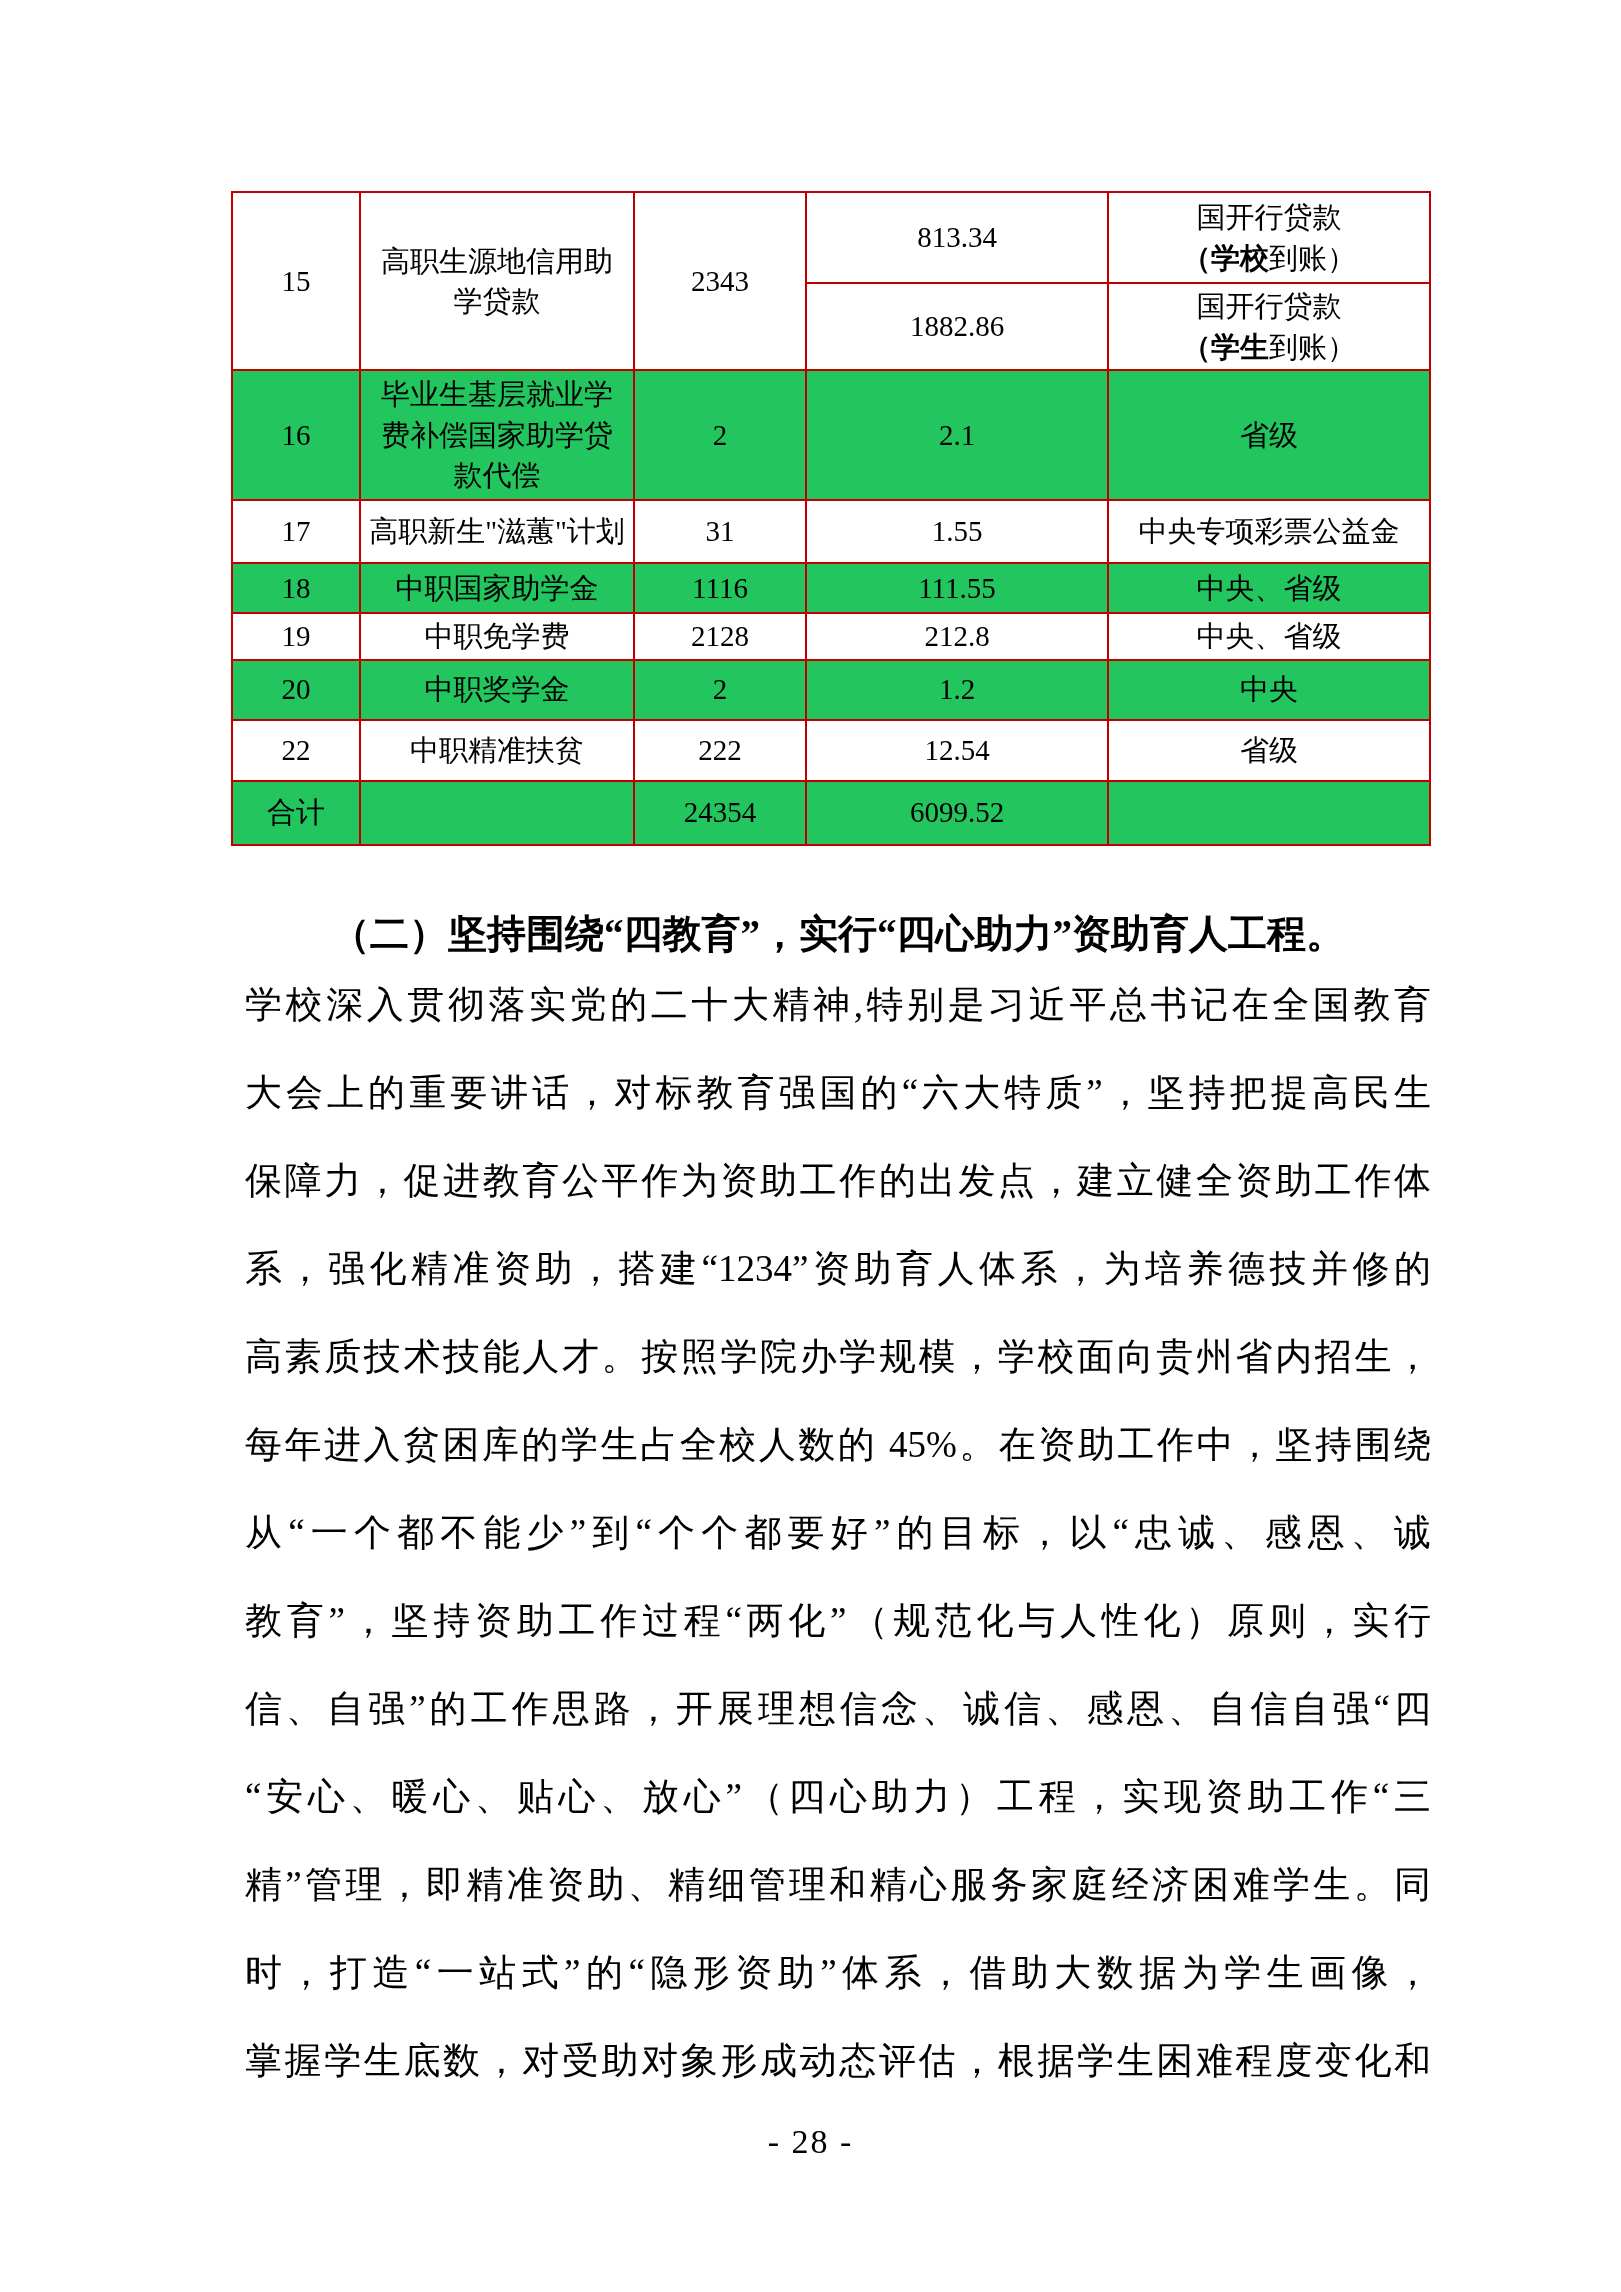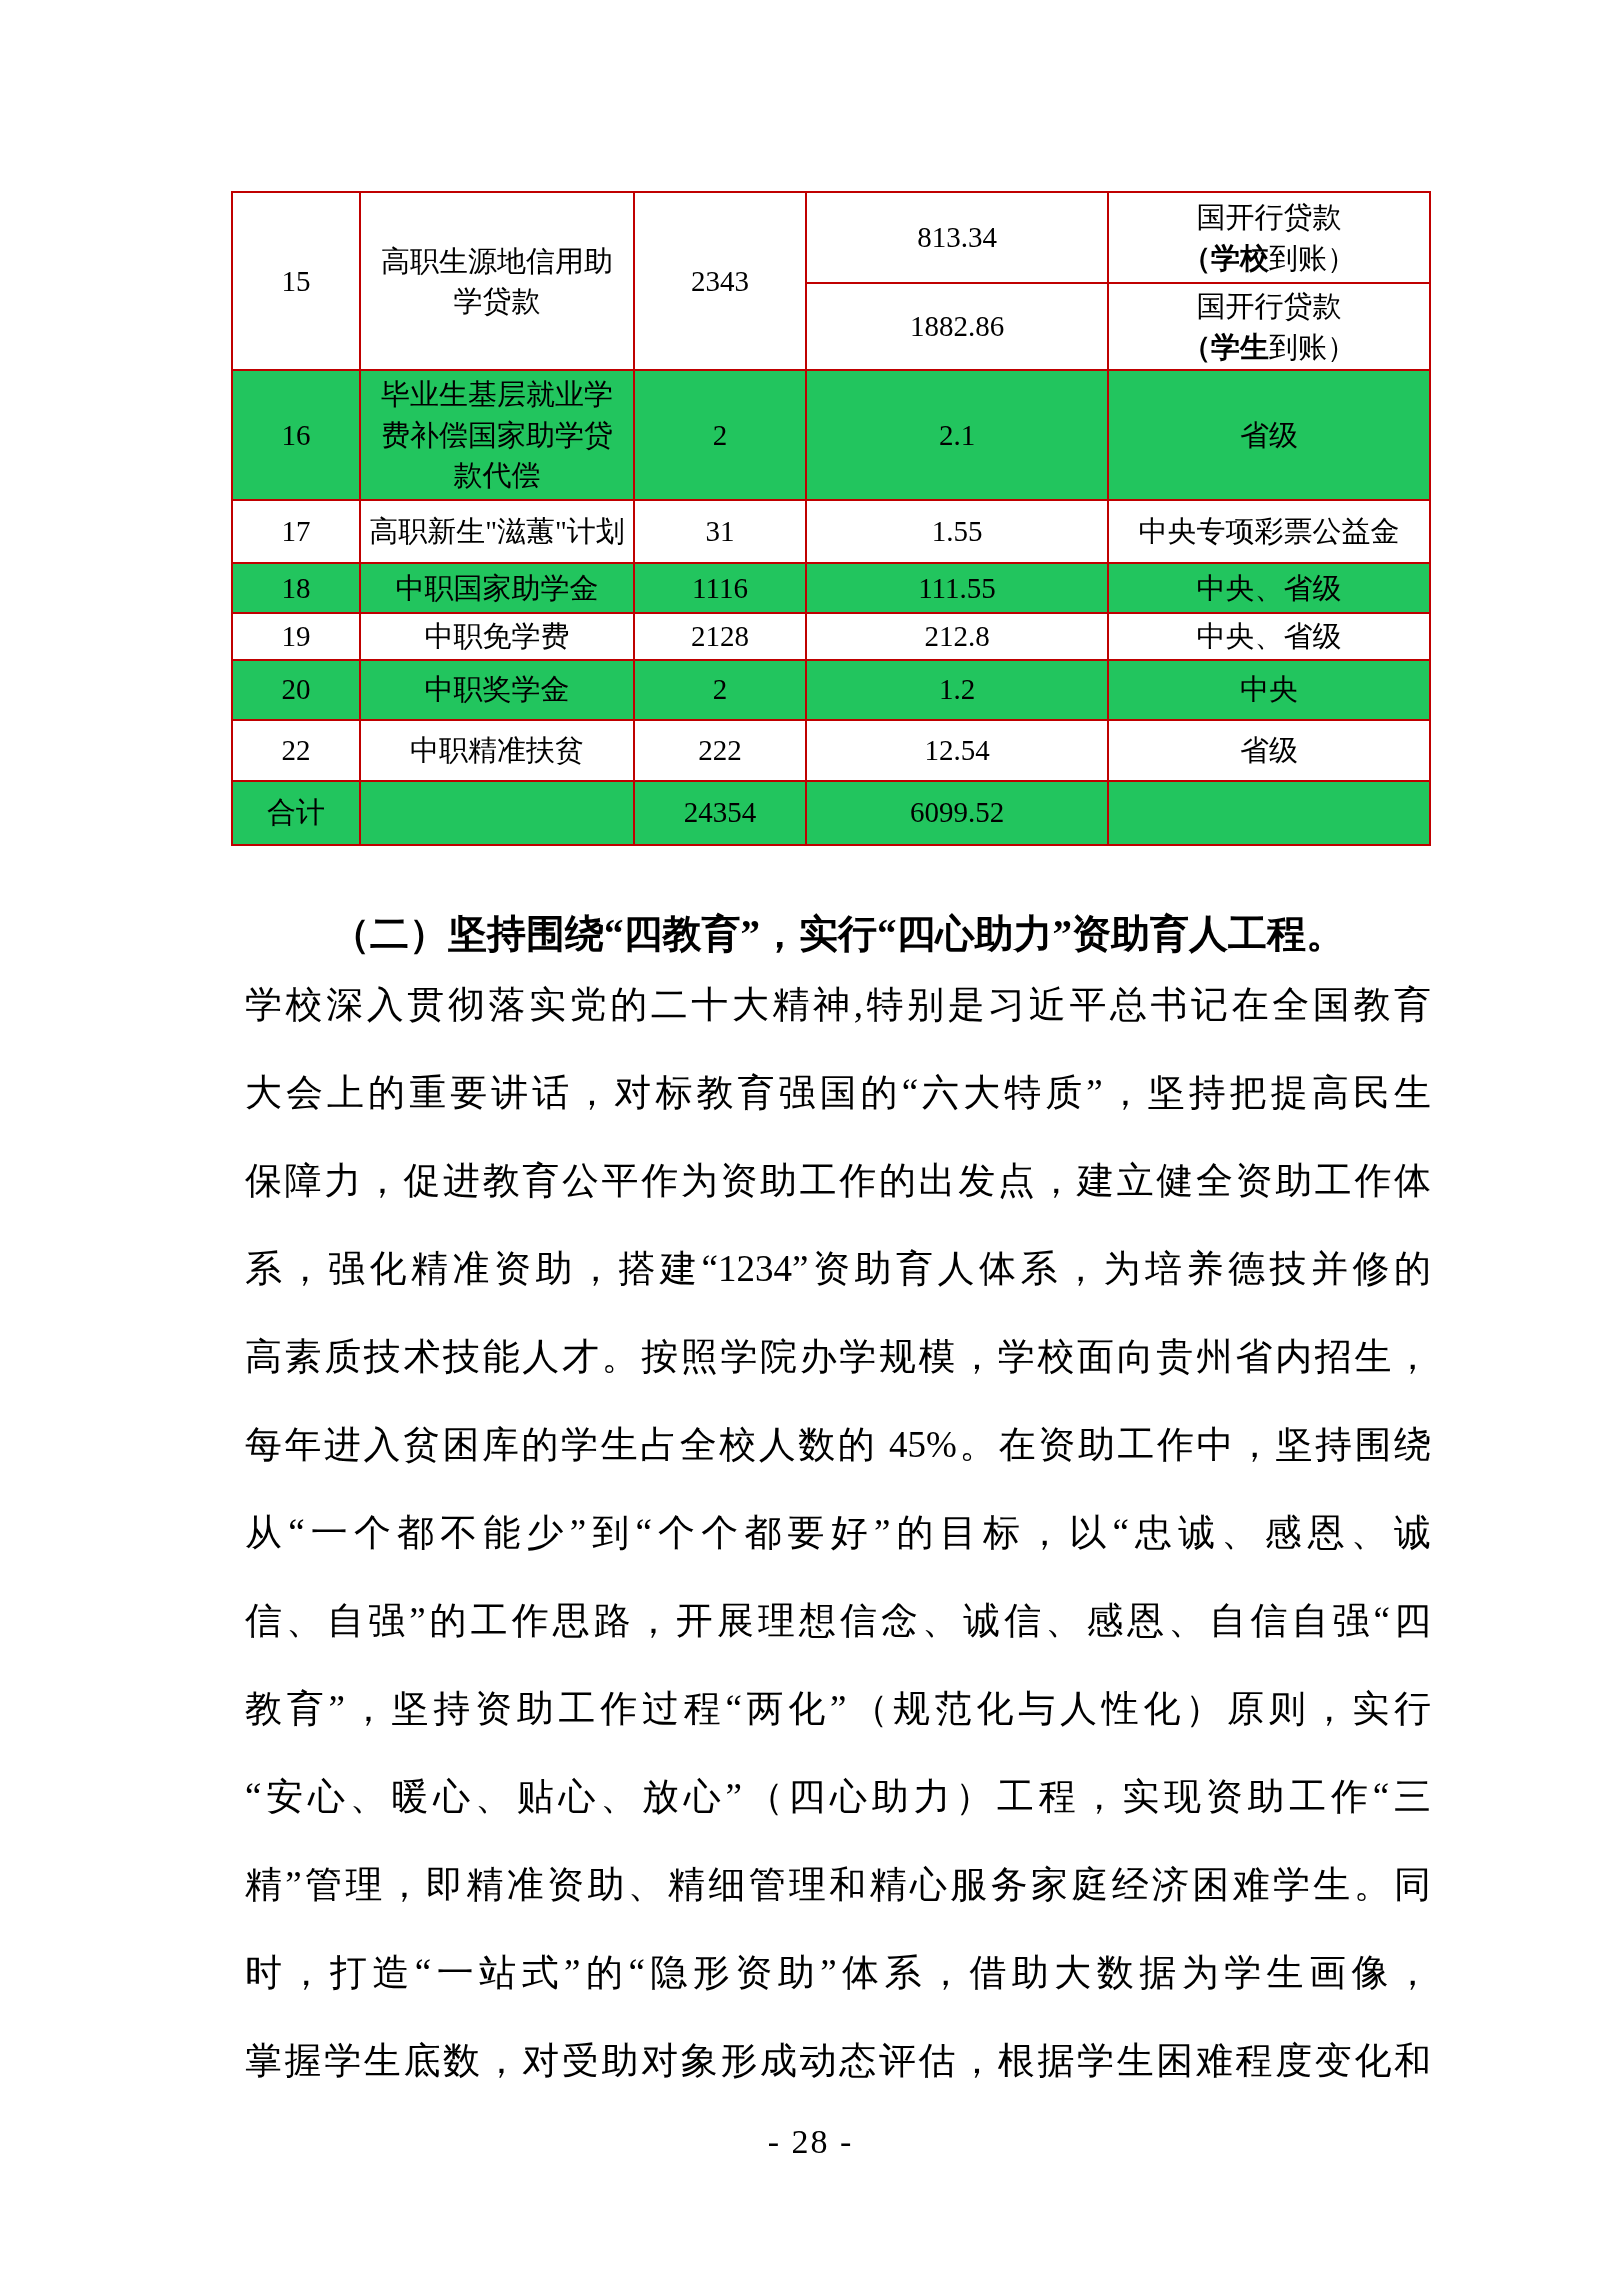--- a/index.html
+++ b/index.html
@@ -167,22 +167,22 @@
   <div class="heading">（二）坚持围绕“四教育”，实行“四心助力”资助育人工程。</div>
 
   <div class="bodytext">
     <div class="line">学校深入贯彻落实党的二十大精神,特别是习近平总书记在全国教育</div>
     <div class="line">大会上的重要讲话，对标教育强国的“六大特质”，坚持把提高民生</div>
     <div class="line">保障力，促进教育公平作为资助工作的出发点，建立健全资助工作体</div>
     <div class="line">系，强化精准资助，搭建“1234”资助育人体系，为培养德技并修的</div>
     <div class="line">高素质技术技能人才。按照学院办学规模，学校面向贵州省内招生，</div>
     <div class="line">每年进入贫困库的学生占全校人数的 45%。在资助工作中，坚持围绕</div>
     <div class="line">从“一个都不能少”到“个个都要好”的目标，以“忠诚、感恩、诚</div>
+    <div class="line">教育”，坚持资助工作过程“两化”（规范化与人性化）原则，实行</div>
     <div class="line">信、自强”的工作思路，开展理想信念、诚信、感恩、自信自强“四</div>
-    <div class="line">教育”，坚持资助工作过程“两化”（规范化与人性化）原则，实行</div>
     <div class="line">“安心、暖心、贴心、放心”（四心助力）工程，实现资助工作“三</div>
     <div class="line">精”管理，即精准资助、精细管理和精心服务家庭经济困难学生。同</div>
     <div class="line">时，打造“一站式”的“隐形资助”体系，借助大数据为学生画像，</div>
     <div class="line">掌握学生底数，对受助对象形成动态评估，根据学生困难程度变化和</div>
   </div>
 
   <div class="footer">- 28 -</div>
 
 </div>
 

